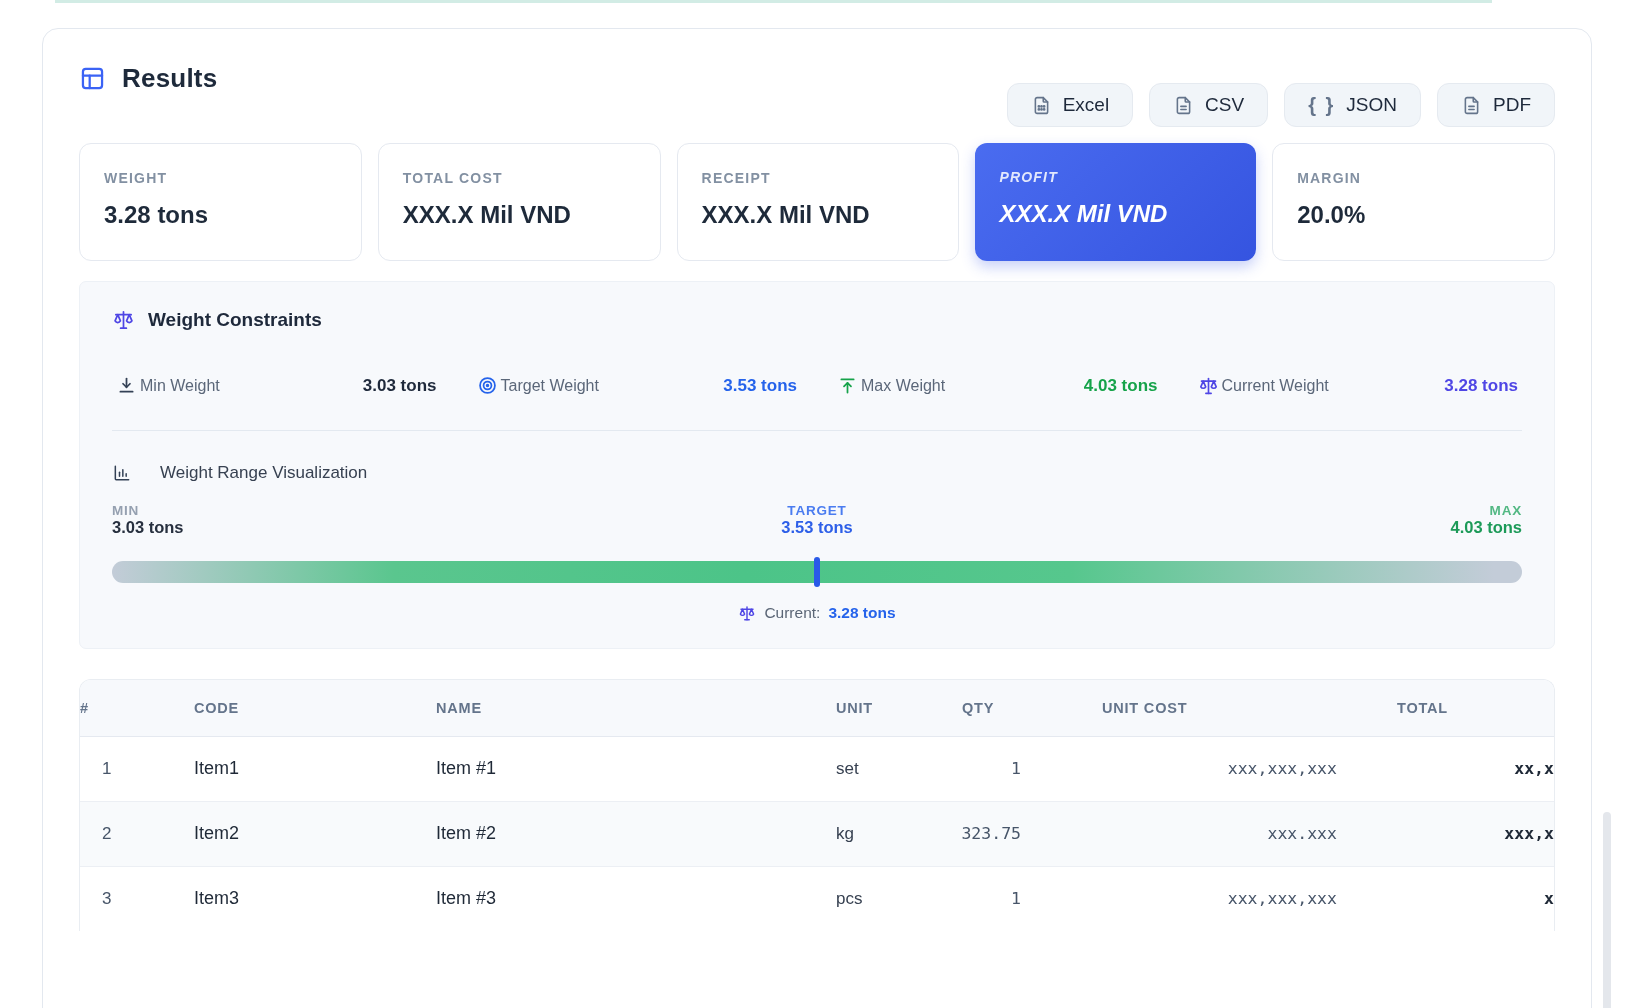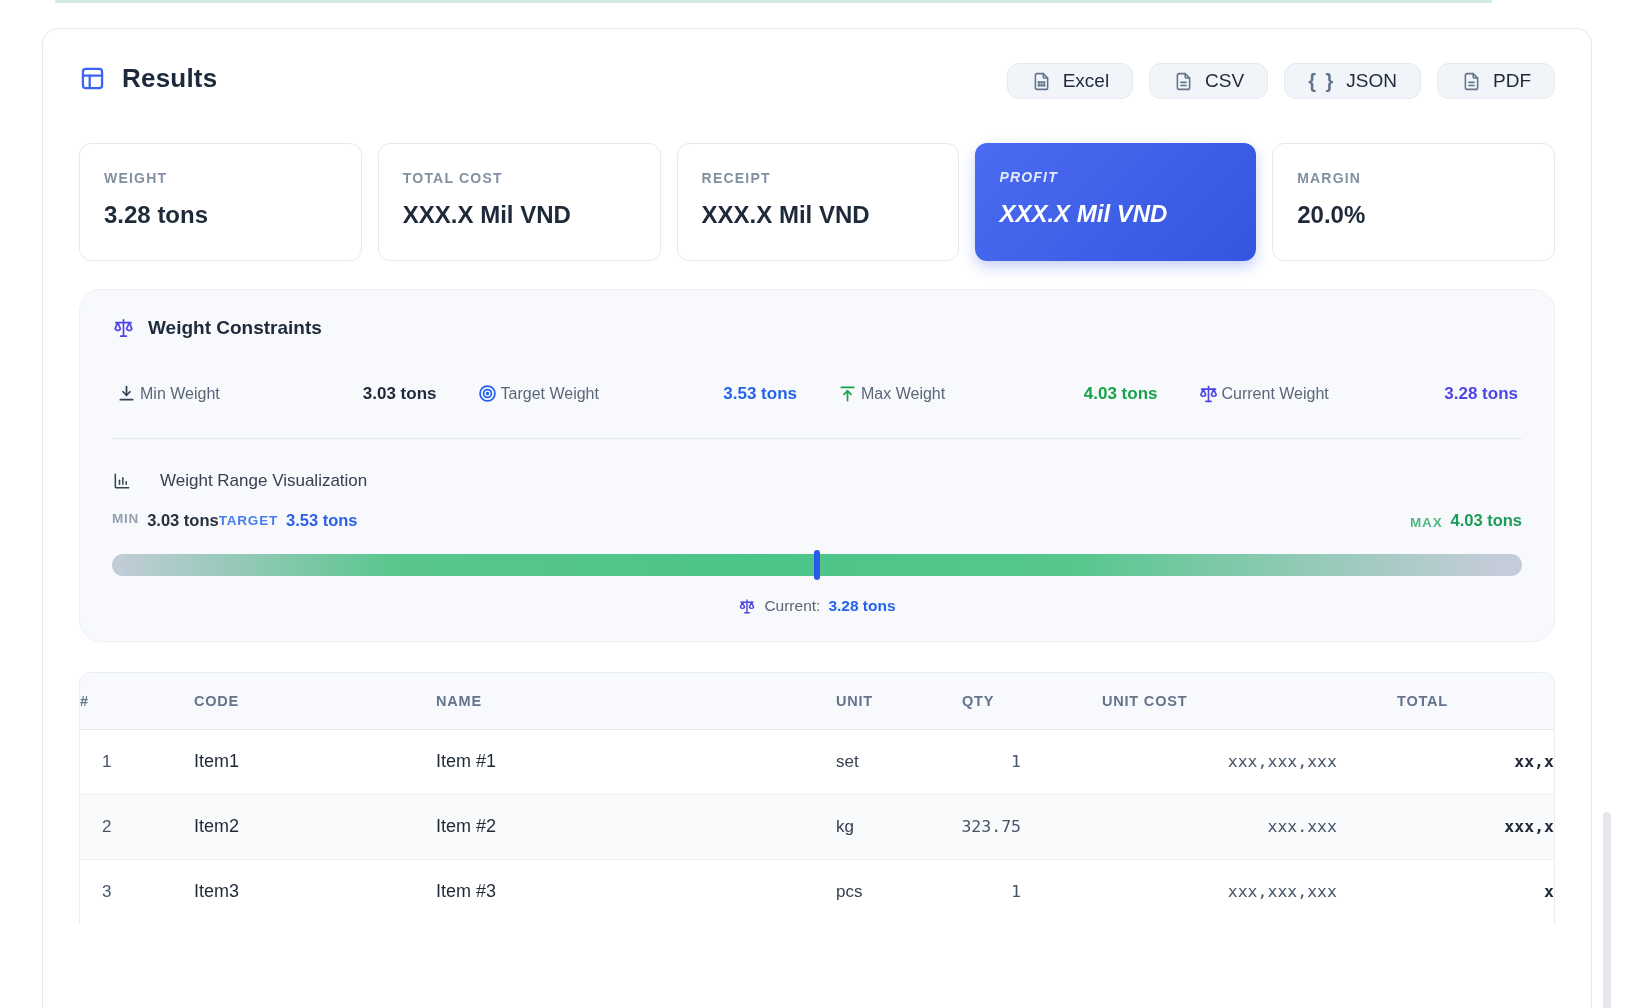--- a/index.html
+++ b/index.html
@@ -9,51 +9,51 @@
   .top-accent { position:absolute; left:55px; top:0; width:1437px; height:3px; background:#d2ece5; }
 
   .main-card { position:absolute; left:42px; top:28px; width:1550px; height:1100px;
     background:#fff; border:1px solid #e3e8ef; border-radius:16px; padding:34px 36px; }
 
   
   .hdr { display:flex; align-items:flex-start; justify-content:space-between; height:52px; }
   .hdr-left { display:flex; align-items:center; gap:16px; }
   .hdr-title { font-size:26px; font-weight:700; color:#1e2a3b; letter-spacing:.2px; }
   .export-group { display:flex; gap:16px; }
-  .btn { display:flex; align-items:center; gap:11px; padding:0 23px; height:36px;
+  .btn { display:flex; align-items:center; gap:11px; padding:0 23px; height:44px;
     background:#f1f5f9; border:1px solid #e5eaf0; border-radius:12px; cursor:pointer;
-    font-size:19px; font-weight:500; color:#1e293b; }
+    font-size:19px; font-weight:500; color:#1e293b;margin-top:20px; }
   .btn svg { stroke:#64748b; }
   .braces { font-size:20px; font-weight:600; color:#64748b; letter-spacing:2px; }
 
   
   .cards { display:flex; gap:16px; margin-top:28px; }
   .card { flex:1; background:#fff; border:1px solid #e5e9f0; border-radius:12px; padding:26px 24px; height:118px; }
   .card .lbl { font-size:14px; font-weight:600; letter-spacing:1.2px; color:#8290a2; margin-bottom:15px; }
   .card .val { font-size:24px; font-weight:700; color:#1e2a3a; }
   .card.hl { background:linear-gradient(135deg,#4a6cf0,#3554e0); border:none;
     box-shadow:0 6px 14px rgba(59,91,230,.28);font-style:italic; }
   .card.hl .lbl { color:rgba(255,255,255,.85); }
   .card.hl .val { color:#fff; }
 
   
-  .panel { margin-top:28px; background:#f7f9fc; border:1px solid #edf1f6; border-radius:22px; padding:26px 32px 26px;text-align:center; }
+  .panel { margin-top:20px; background:#f7f9fc; border:1px solid #edf1f6; border-radius:7px; padding:26px 32px 26px;text-align:center; }
   .panel-hdr { display:flex; align-items:center; gap:13px; }
   .panel-title { font-size:19px; font-weight:700; color:#1e293b; }
   .stats { display:flex; gap:40px; margin-top:44px; padding:0 4px; }
   .stat { flex:1; display:flex; align-items:center; gap:3px; }
   .stat .s-lbl { font-size:16px; color:#5b6779; }
   .stat .s-val { margin-left:auto; font-size:17px; font-weight:700; }
   .c-dark{color:#1e293b} .c-blue{color:#2563eb} .c-green{color:#16a34a} .c-indigo{color:#4f46e5}
   .divider { margin-top:34px; border-top:1px solid #e3e9f0; }
 
   .viz-hdr { display:flex; align-items:center; gap:28px; margin-top:32px; }
   .viz-title { font-size:17px; font-weight:500; color:#374151; }
   .range-labels { display:flex; margin-top:20px; }
-  .rl { display:flex; flex-direction:row; gap:8px; }
+  .rl { display:flex; flex-direction:column; gap:0; }
   .rl .r-lbl { font-size:13.5px; font-weight:600; letter-spacing:.8px; }
   .rl .r-val { font-size:16.5px; font-weight:700; }
   .rl.min { align-items:flex-start; } .rl.min .r-lbl{color:#95a0b0} .rl.min .r-val{color:#27303f}
   .rl.target { flex:1; align-items:center; } .rl.target .r-lbl{color:#4a7cf0} .rl.target .r-val{color:#2d5fe8}
   .rl.max { align-items:flex-end; } .rl.max .r-lbl{color:#52b883} .rl.max .r-val{color:#1c9a58}
 
   .bar-wrap { position:relative; margin-top:24px; height:22px; }
   .bar { position:absolute; inset:0; border-radius:11px;
     background:linear-gradient(90deg,#c3ccd8 0%,#5ac68e 20%,#4cc488 45%,#56c78d 68%,#c3ccd8 98%); }
   .marker { position:absolute; left:50%; top:-4px; width:6px; height:30px; margin-left:-3px;

